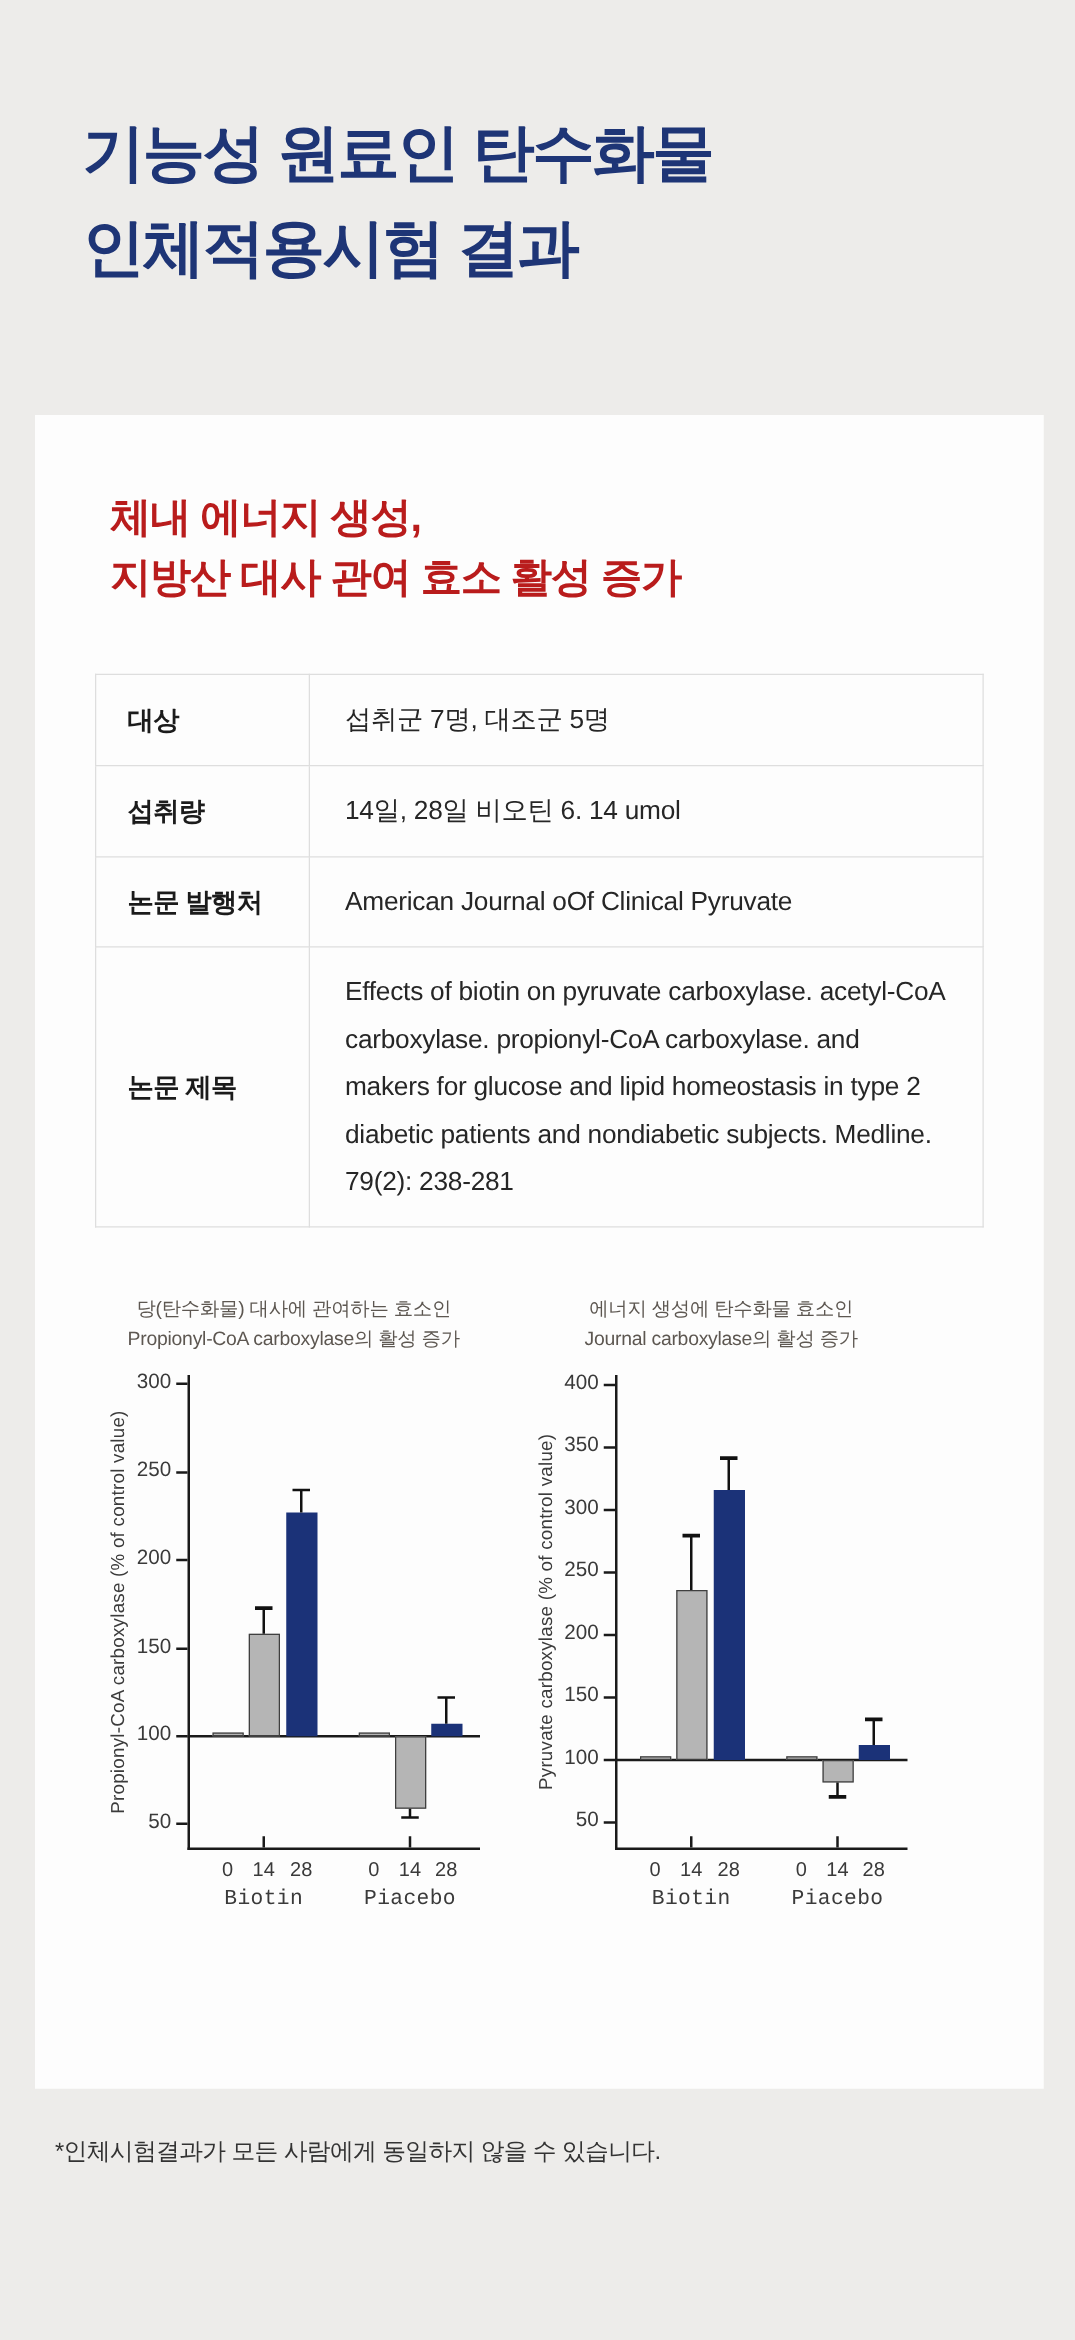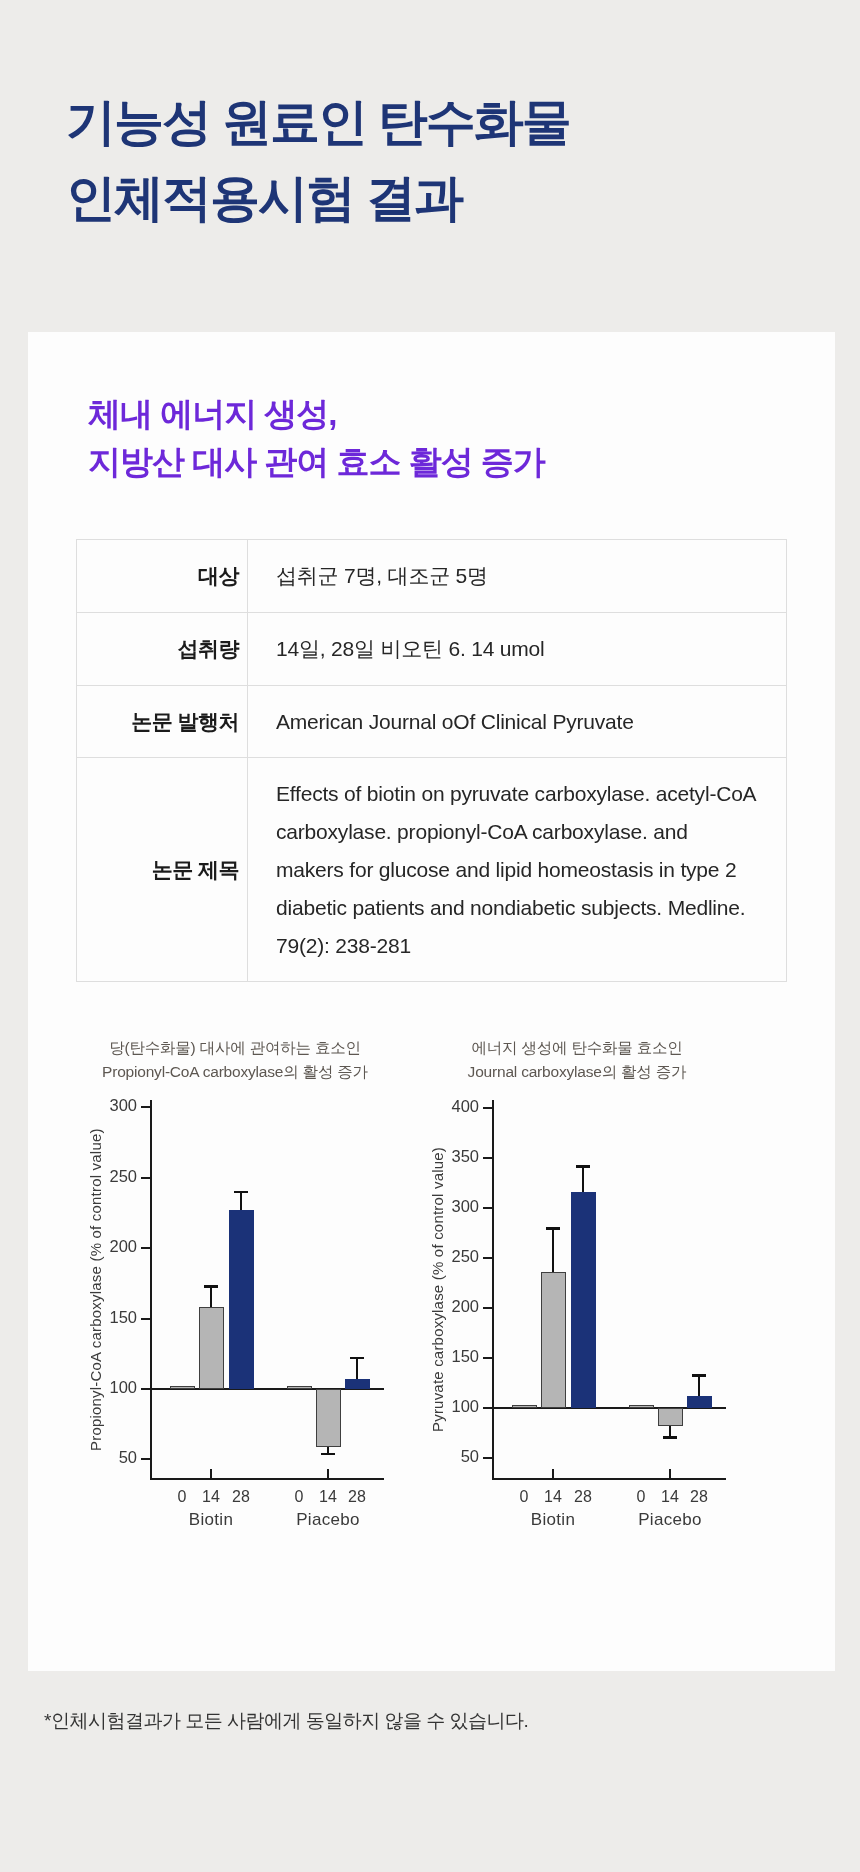--- a/index.html
+++ b/index.html
@@ -12,30 +12,30 @@
     position:absolute; left:66px; top:84px; margin:0;
     font-size:50px; line-height:1.52; font-weight:800;
     letter-spacing:-2px; color:#1e3576;
   }
   .card {
     position:absolute; left:28px; top:332px; width:807px; height:1339px;
     background:#fdfdfd;
   }
   .card-heading {
     margin:58px 0 0 60px; font-size:33px; line-height:1.44;
-    font-weight:700; color:#6d28d9; letter-spacing:-1px;
+    font-weight:700; color:#b91c1c; letter-spacing:-1px;
   }
   .info-table {
     border-collapse:collapse; margin:54px 48px 0 48px;
     width:711px; table-layout:fixed;
   }
   .info-table th, .info-table td { border:1px solid #dedede; }
   .info-table th {
     width:137px; font-size:21px; font-weight:700; color:#1b1b1b;
-    text-align:right; vertical-align:middle; padding:19px 8px 19px 25px;
+    text-align:left; vertical-align:middle; padding:19px 8px 19px 25px;
     letter-spacing:-0.5px; background:#fdfdfd;
   }
   .info-table td {
     font-size:21px; color:#262626; line-height:1.8;
     padding:17px 28px; letter-spacing:-0.2px;
   }
   .charts-row {
     display:flex; margin-top:54px; padding-left:56px; gap:40px;
   }
   .chart { width:302px; }
@@ -54,21 +54,21 @@
   .tick-label {
     position:absolute; width:42px; text-align:right;
     font-size:16.5px; color:#3a3a3a;
   }
   .x-label {
     position:absolute; width:32px; text-align:center;
     font-size:16px; color:#3a3a3a;
   }
   .grp-label {
     position:absolute; width:96px; text-align:center;
-    font-size:17px; color:#3a3a3a; letter-spacing:0.3px;
+    font-size:17px; color:#3a3a3a; letter-spacing:0.3px;font-family:Liberation Mono, monospace;
   }
   .footnote {
     position:absolute; left:28px; top:1692px; margin:16px;
     font-size:19px; color:#333333; letter-spacing:-0.5px;
   }
 </style>
 </head>
 <body>
 
 <div class="page">

